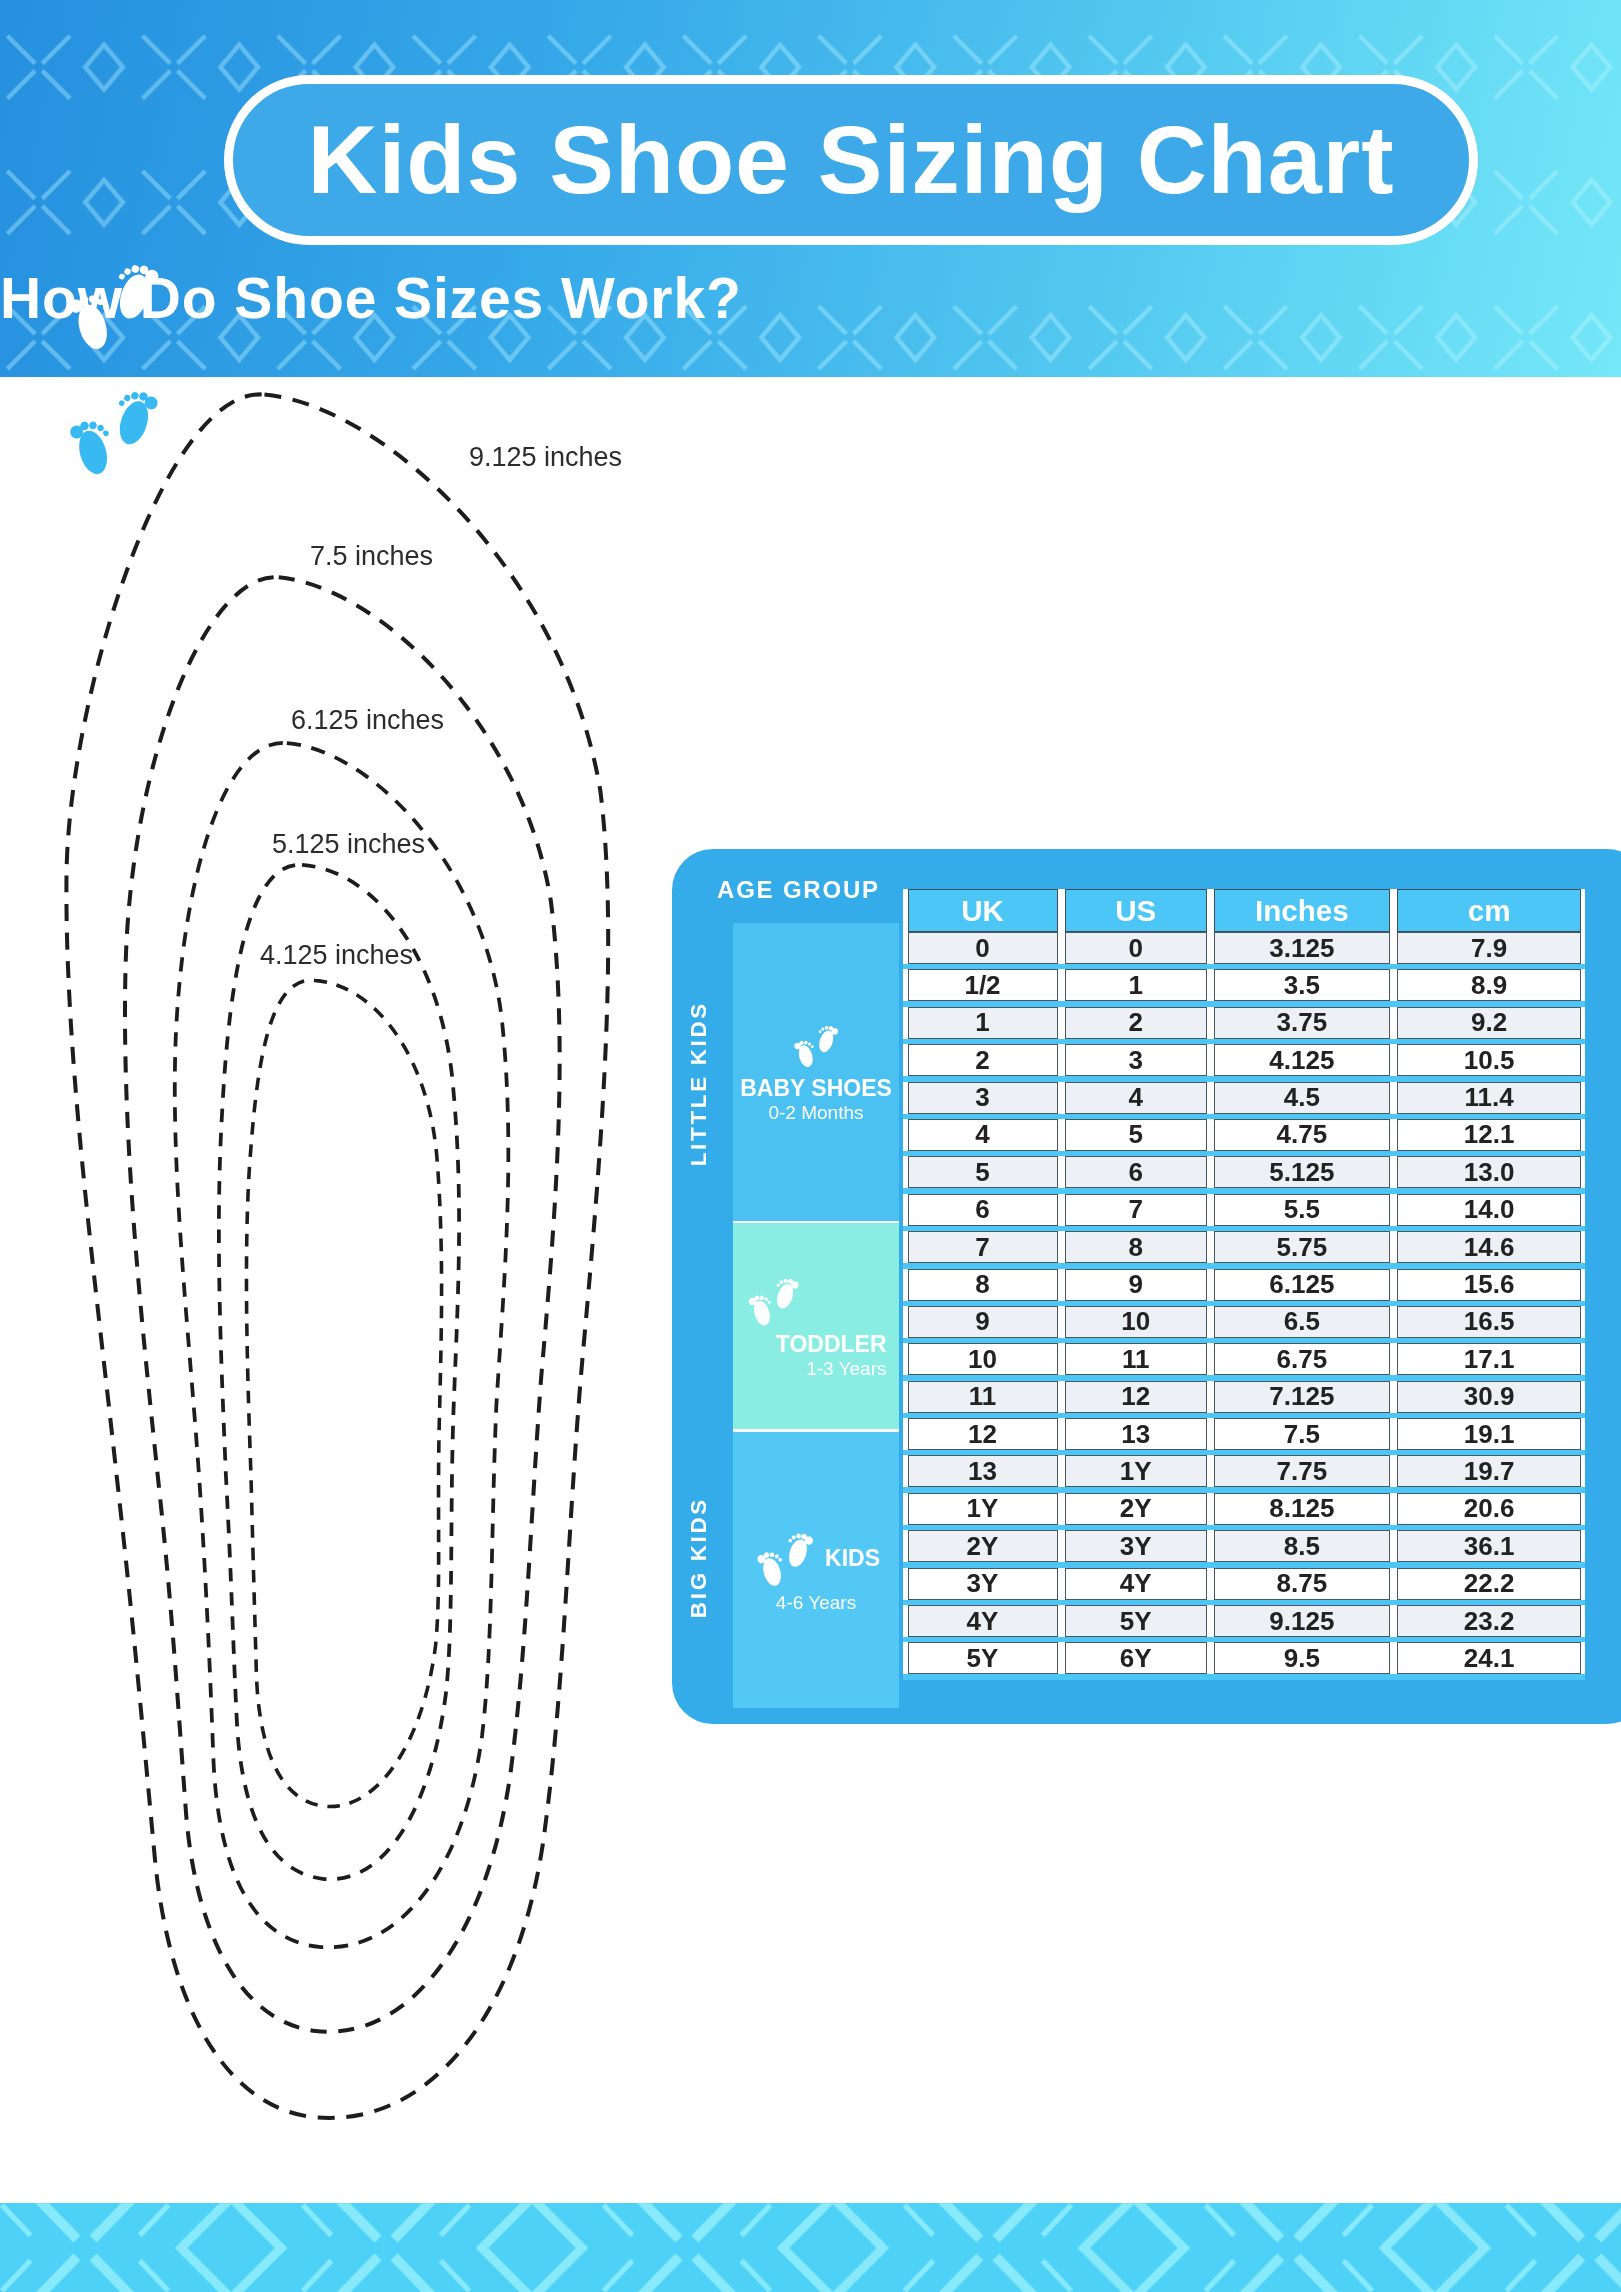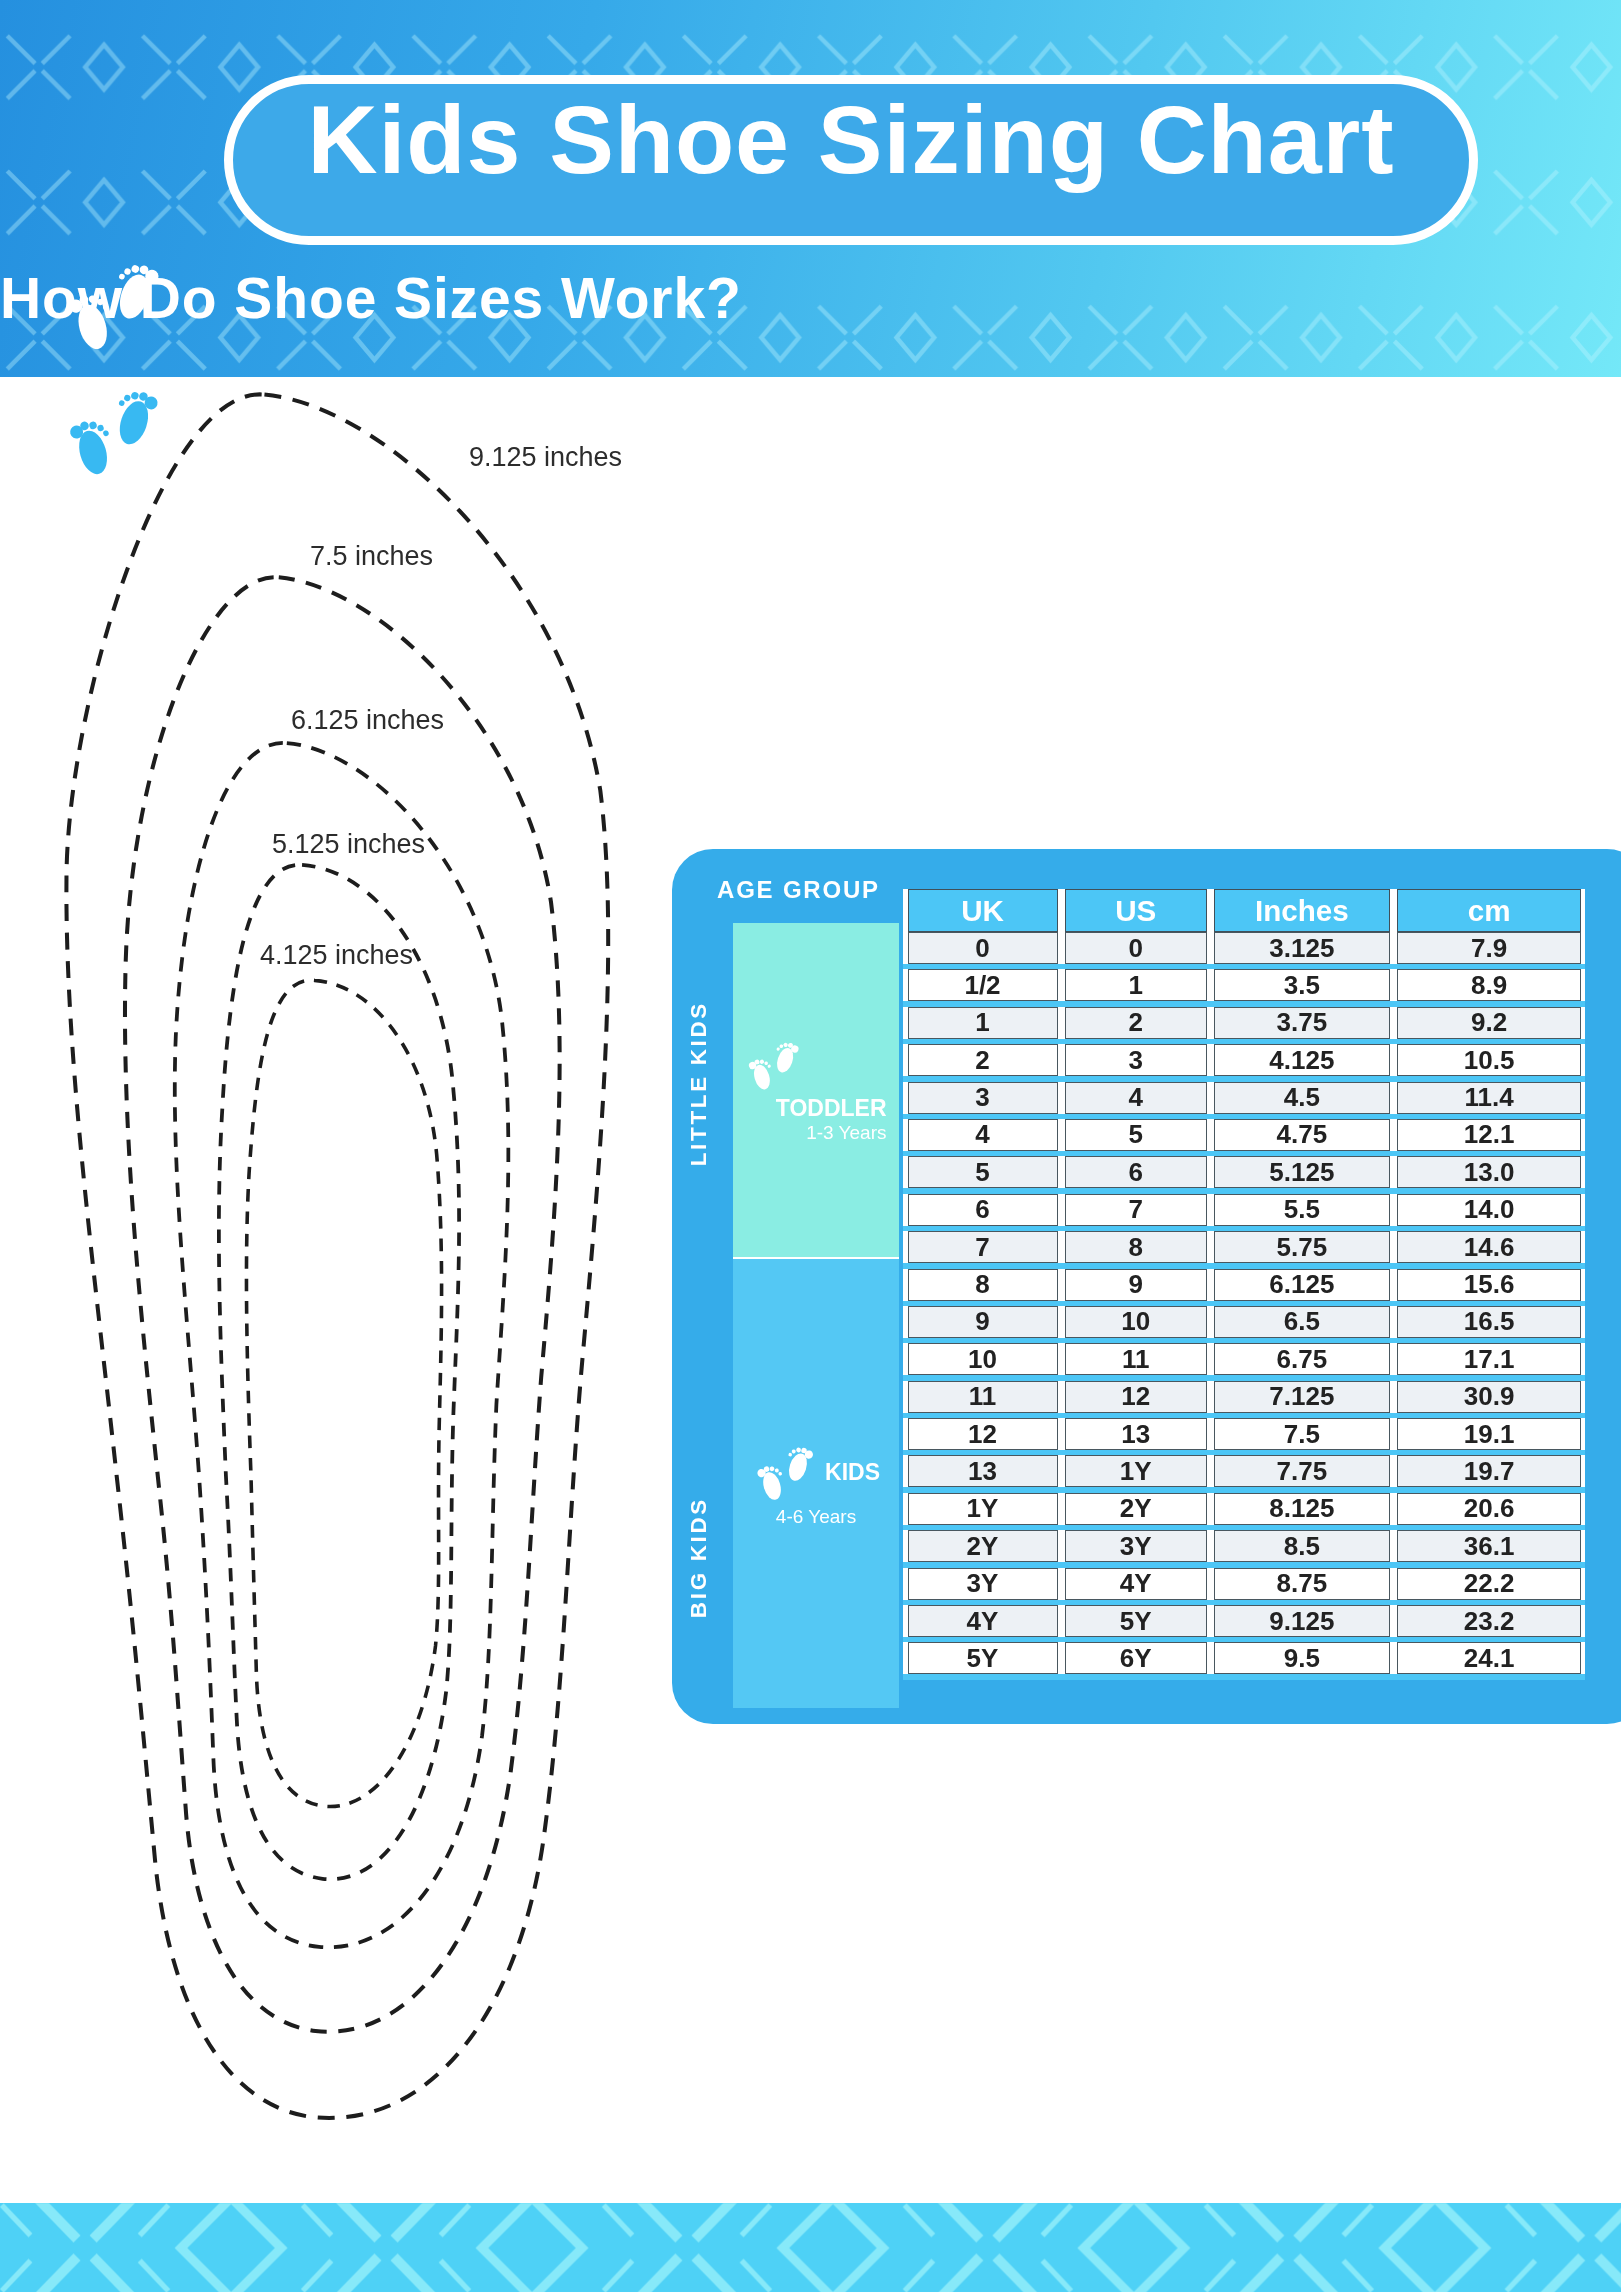--- a/index.html
+++ b/index.html
@@ -9,21 +9,21 @@
   }
   
   .hero{
     position:absolute;left:0;top:0;width:1622px;height:377px;
     background:linear-gradient(102deg,#2590df 0%,#36a9e9 35%,#52c8f0 68%,#74e8f8 100%);
   }
   .hero .pat{position:absolute;inset:0;width:100%;height:100%;}
   .title-box{
     position:absolute;left:224px;top:75px;width:1254px;height:170px;
     background:#3da9e9;border:9.9px solid #ffffff;border-radius:99px;
-    display:flex;align-items:flex-start;justify-content:center;box-sizing:border-box;
+    display:flex;align-items:center;justify-content:center;box-sizing:border-box;
   }
   .title-box h1{
     margin:0;color:#ffffff;font-size:97px;font-weight:bold;letter-spacing:0.9px;white-space:nowrap;
   }
   .subtitle{
     position:absolute;left:0;top:265px;width:1622px;text-align:left;
     color:#ffffff;font-size:57px;font-weight:bold;letter-spacing:0.9px;
   }
   .feet{position:absolute;}
   .feet-white{left:57px;top:253px;width:113px;height:106px;fill:#ffffff;}
@@ -170,20 +170,27 @@
   <svg class="feet feet-blue" viewBox="0 0 104 112" aria-hidden="true">
       <use href="#feetpair"></use>
     </svg>
 
   <section class="panel">
     <div class="age-title">AGE GROUP</div>
     <div class="side little">LITTLE KIDS</div>
     <div class="side big">BIG KIDS</div>
 
     <div class="agecol">
+      <div class="sec baby">
+        <svg class="fp" viewBox="0 0 104 112" aria-hidden="true">
+            <use href="#feetpair"></use>
+          </svg>
+        <span class="nm">BABY SHOES</span>
+        <span class="rg">0-2 Months</span>
+      </div>
       <div class="sec toddler">
         <svg class="fp" viewBox="0 0 104 112" aria-hidden="true">
             <use href="#feetpair"></use>
           </svg>
         <span class="nm">TODDLER</span>
         <span class="rg">1-3 Years</span>
       </div>
       <div class="sec kids">
         <div class="ir">
           <svg class="fp" viewBox="0 0 104 112" aria-hidden="true">

